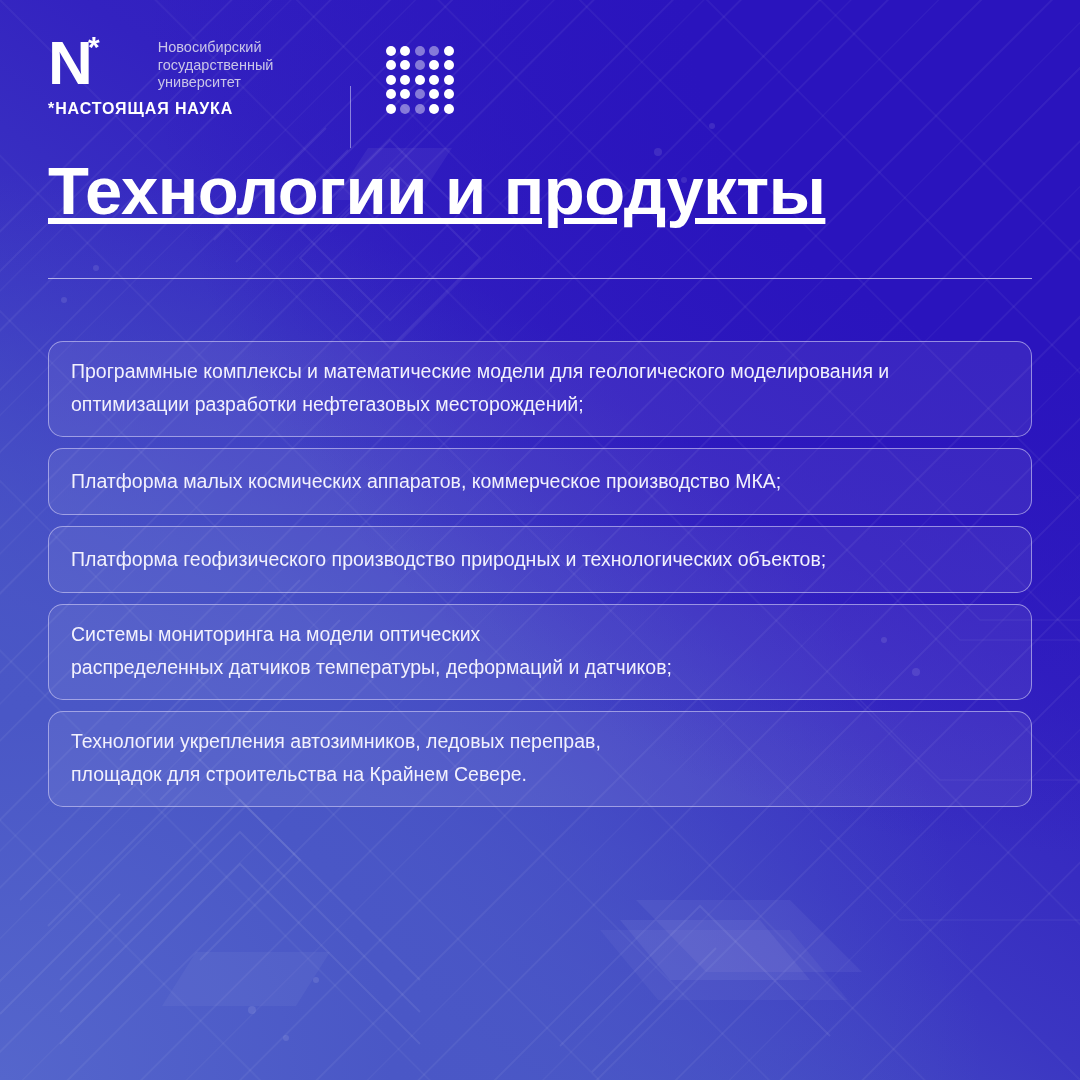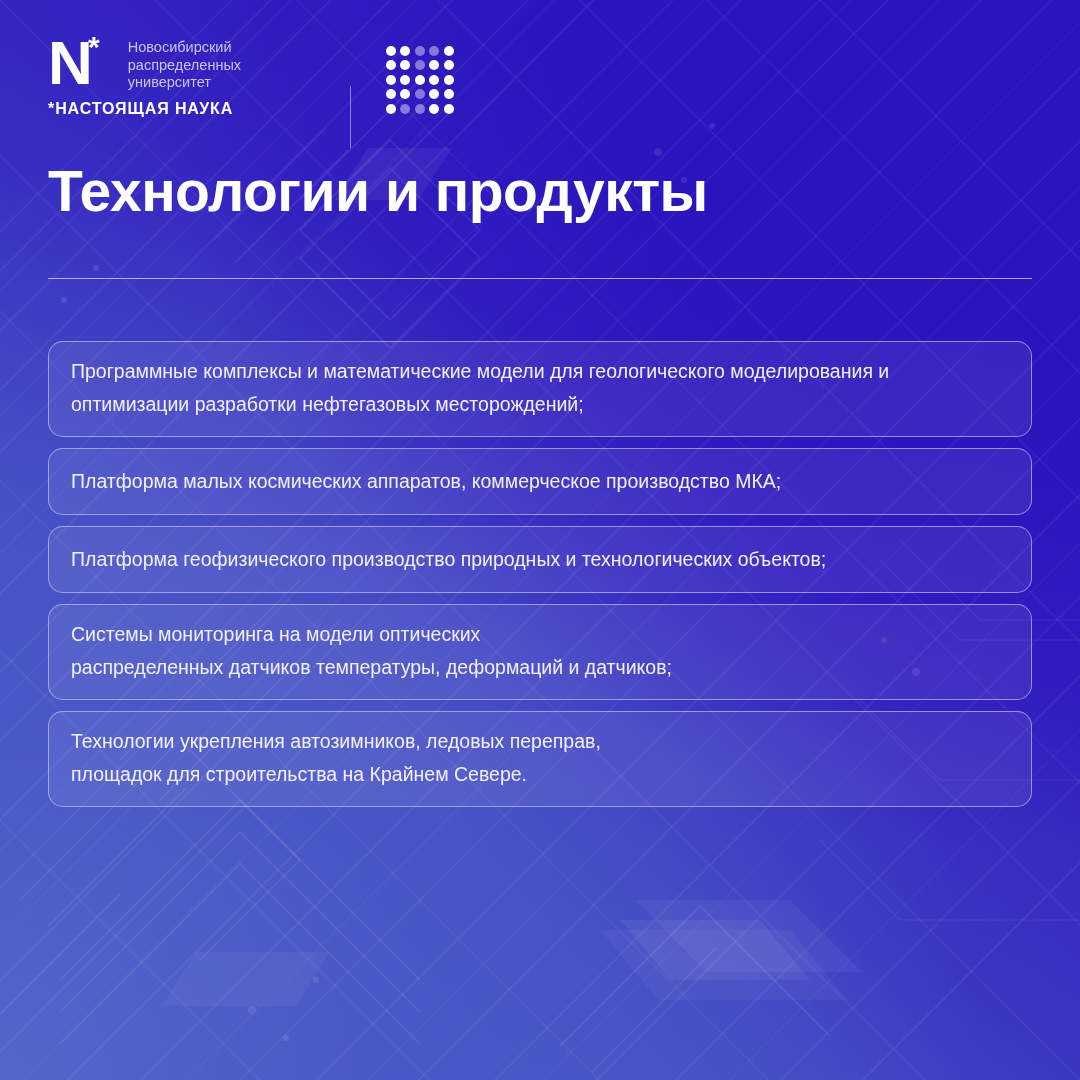--- a/index.html
+++ b/index.html
@@ -28,21 +28,21 @@
   .logo-nsu{ position:absolute; left:0; top:0; display:flex; align-items:flex-start; }
   .nsu-mark{
     position:relative;
     font-size:62px; font-weight:700; line-height:54px;
     color:#ffffff; letter-spacing:-1px;
   }
   .nsu-mark .star{
     position:absolute; top:-4px; left:40px;
     font-size:30px; line-height:30px; font-weight:700;
   }
-  .nsu-words{ margin-left:36px; padding-top:3px; }
+  .nsu-words{ margin-left:66px; padding-top:3px; }
   .nsu-words .line{
     font-size:14.5px; line-height:17.5px; font-weight:400;
     color:#c9c5e8; white-space:nowrap;
   }
   .nsu-slogan{
     position:absolute; left:0; top:64px;
     font-size:16px; font-weight:700; letter-spacing:.9px;
     color:#ffffff; white-space:nowrap;
   }
 
@@ -62,22 +62,22 @@
   .dotgrid i.dim{ background:rgba(255,255,255,.42); }
   .pish-words{ margin-left:24px; }
   .pish-words .line{
     font-size:17px; line-height:23px; font-weight:700;
     color:#ffffff; white-space:nowrap;
   }
 
   
   #page-title{
     position:absolute; left:48px; top:152px; width:1000px;
-    font-size:57px; font-weight:700; line-height:78px;
-    color:#ffffff; letter-spacing:-.5px; white-space:nowrap;
+    font-size:67px; font-weight:700; line-height:78px;
+    color:#ffffff; letter-spacing:-.5px; white-space:nowrap;text-decoration:underline;
   }
   #title-rule{
     position:absolute; left:48px; top:278px; width:984px; height:1px;
     background:rgba(225,223,250,.72);
   }
 
   
   #cards{ position:absolute; left:48px; top:341px; width:984px; }
   .card{
     position:relative;
@@ -235,21 +235,21 @@
 
 <div id="header">
 
   <div class="logo-nsu">
     <div class="nsu-mark">
       <span>N</span>
       <span class="star">*</span>
     </div>
     <div class="nsu-words">
       <div class="line">Новосибирский</div>
-      <div class="line">распределенных</div>
+      <div class="line">государственный</div>
       <div class="line">университет</div>
     </div>
   </div>
   <div class="nsu-slogan">*НАСТОЯЩАЯ НАУКА</div>
 
   <div id="logo-divider"></div>
 
   <div class="logo-pish">
     <div class="dotgrid">
       <i></i>

